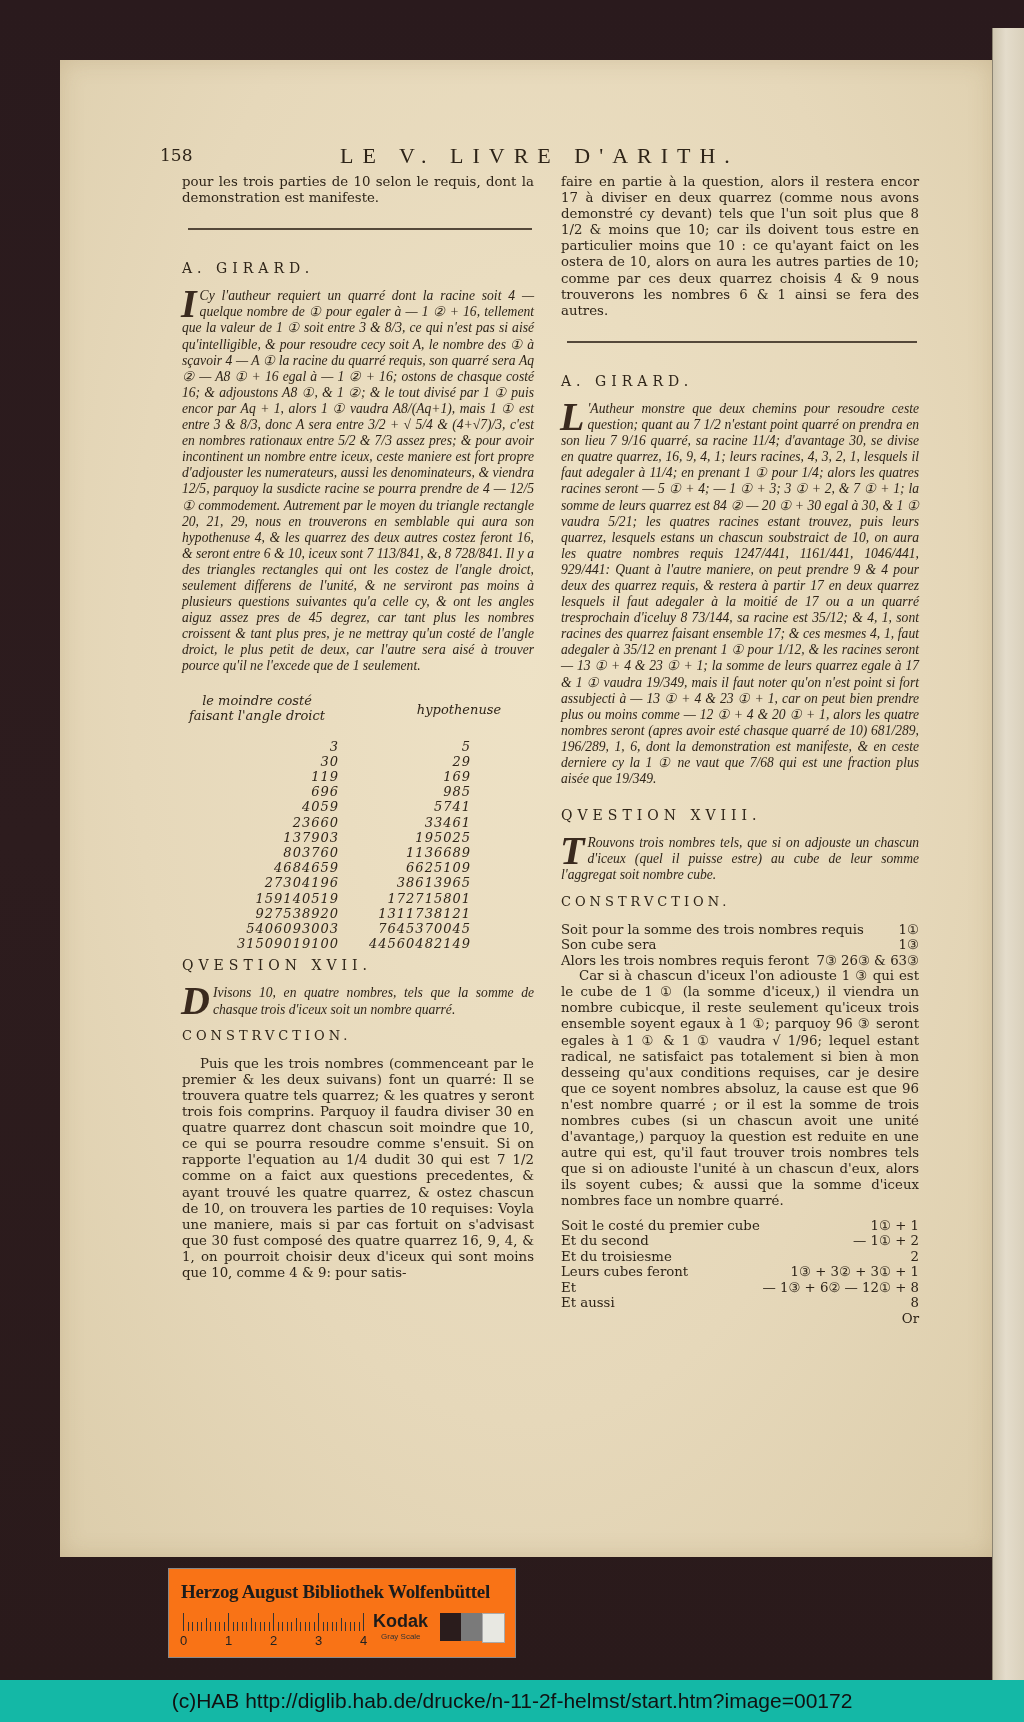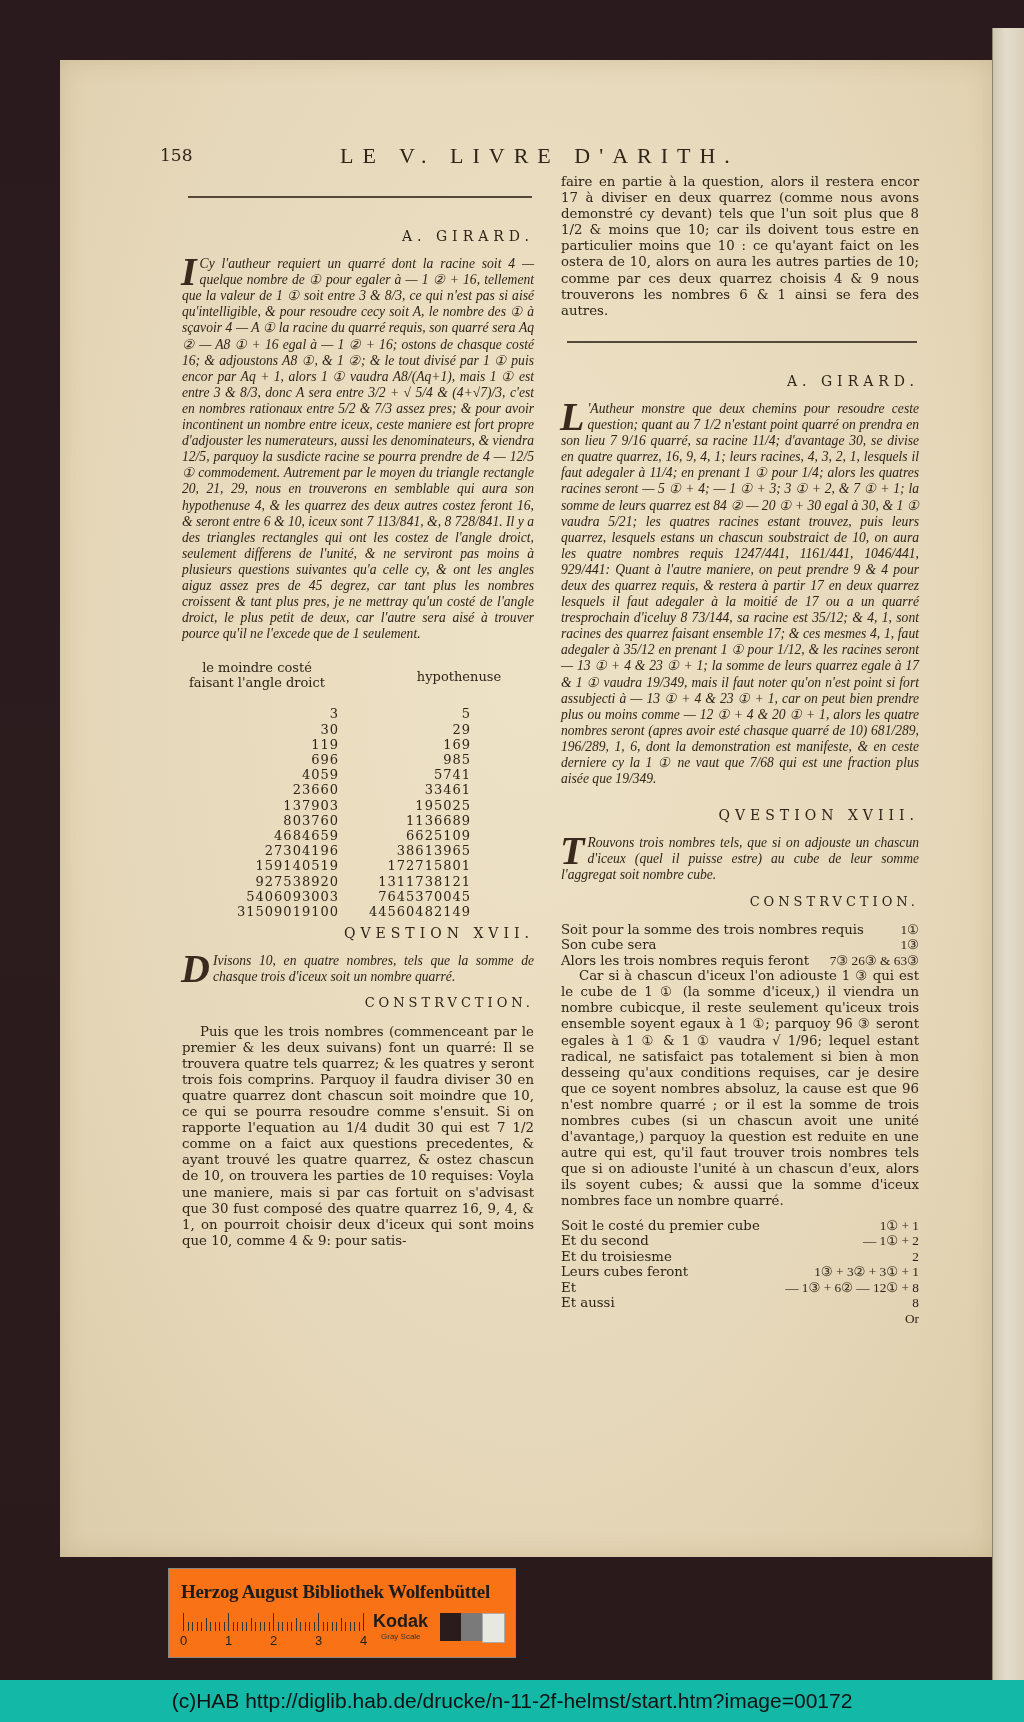--- a/index.html
+++ b/index.html
@@ -30,41 +30,41 @@
   .running-title {
     position:absolute; left:180px; top:0; font-size:22px; letter-spacing:9px;
     font-family:"Liberation Serif", serif;
     text-align:center;
   }
   .col { position:absolute; font-size:13.3px; line-height:16.1px; text-align:justify; }
   .col-left { left:182px; top:174px; width:352px; }
   .col-right { left:561px; top:174px; width:358px; }
   .rule { height:2px; background:#3a2e22; margin:22px 2px 30px 6px; opacity:0.85; }
   .section-head {
-    text-align:right; font-size:13px; letter-spacing:4px; font-variant:small-caps;
+    text-align:left; font-size:13px; letter-spacing:4px; font-variant:small-caps;
     margin:6px 0 12px 0;
   }
   .section-head.big { font-size:14px; letter-spacing:5px; }
   .italic { font-style:italic; font-family:"Liberation Serif", serif; font-size:13.6px; line-height:16.1px; }
   .dropcap-para { position:relative; }
   .dropcap {
     float:left; font-size:40px; line-height:32px; font-weight:bold; margin:0 3px 0 -1px;
     font-family:"Liberation Serif", serif; color:#3a2a1e;
   }
   p { margin:0; }
   .indent { text-indent:18px; }
-  .table-block { margin:18px 0 2px 0; }
+  .table-block { margin:18px 0 2px 0;font-style:italic; }
   .table-head { display:flex; justify-content:space-between; font-size:13px; line-height:15px; margin-bottom:16px; }
   .table-head .h1 { width:150px; text-align:center; }
   .table-head .h2 { width:150px; text-align:center; padding-top:9px; }
   .tbl-row { display:flex; line-height:15.2px; font-size:13px; letter-spacing:1px; }
   .tbl-row .c1 { width:157px; text-align:right; }
   .tbl-row .c2 { width:132px; text-align:right; }
   .eq-row { display:flex; justify-content:space-between; font-size:13.3px; line-height:15.5px; }
-  .eq-row .rv { text-align:left; white-space:nowrap;font-family:Liberation Serif, serif; }
+  .eq-row .rv { text-align:left; white-space:nowrap; }
   .cartouche {
     position:absolute; left:168px; top:1568px; width:346px; height:88px;
     background:#f97316; border:1px solid #888;
   }
   .cart-title {
     position:absolute; left:12px; top:12px; font-family:"Liberation Serif", serif;
     font-weight:bold; font-size:19px; color:#1c1c1c; letter-spacing:-0.3px;
   }
   .ruler { position:absolute; left:14px; top:42px; width:180px; height:30px; }
   .ruler .tick { position:absolute; bottom:10px; width:1px; background:#333; }
@@ -84,20 +84,21 @@
 <div class="bg-dark"></div>
 <div class="right-page-edge"></div>
 <div class="page"></div>
 
 <div class="running-head">
   <span class="page-number">158</span>
   <span class="running-title">LE V. LIVRE D'ARITH.</span>
 </div>
 
 <div class="col col-left">
+  <p>pour les trois parties de 10 selon le requis, dont la demonstration est manifeste.</p>
   <div class="rule"></div>
 
   <div class="section-head big">A. GIRARD.</div>
   <div class="dropcap-para italic">
     <span class="dropcap">I</span>
     <span>Cy l'autheur requiert un quarré dont la racine soit 4 — quelque nombre de ① pour egaler à — 1 ② + 16, tellement que la valeur de 1 ① soit entre 3 &amp; 8/3, ce qui n'est pas si aisé qu'intelligible, &amp; pour resoudre cecy soit A, le nombre des ① à sçavoir 4 — A ① la racine du quarré requis, son quarré sera Aq ② — A8 ① + 16 egal à — 1 ② + 16; ostons de chasque costé 16; &amp; adjoustons A8 ①, &amp; 1 ②; &amp; le tout divisé par 1 ① puis encor par Aq + 1, alors 1 ① vaudra A8/(Aq+1), mais 1 ① est entre 3 &amp; 8/3, donc A sera entre 3/2 + √ 5/4 &amp; (4+√7)/3, c'est en nombres rationaux entre 5/2 &amp; 7/3 assez pres; &amp; pour avoir incontinent un nombre entre iceux, ceste maniere est fort propre d'adjouster les numerateurs, aussi les denominateurs, &amp; viendra 12/5, parquoy la susdicte racine se pourra prendre de 4 — 12/5 ① commodement. Autrement par le moyen du triangle rectangle 20, 21, 29, nous en trouverons en semblable qui aura son hypothenuse 4, &amp; les quarrez des deux autres costez feront 16, &amp; seront entre 6 &amp; 10, iceux sont 7 113/841, &amp;, 8 728/841. Il y a des triangles rectangles qui ont les costez de l'angle droict, seulement differens de l'unité, &amp; ne serviront pas moins à plusieurs questions suivantes qu'a celle cy, &amp; ont les angles aiguz assez pres de 45 degrez, car tant plus les nombres croissent &amp; tant plus pres, je ne mettray qu'un costé de l'angle droict, le plus petit de deux, car l'autre sera aisé à trouver pource qu'il ne l'excede que de 1 seulement.</span>
   </div>
 
   <div class="table-block">
     <div class="table-head">

